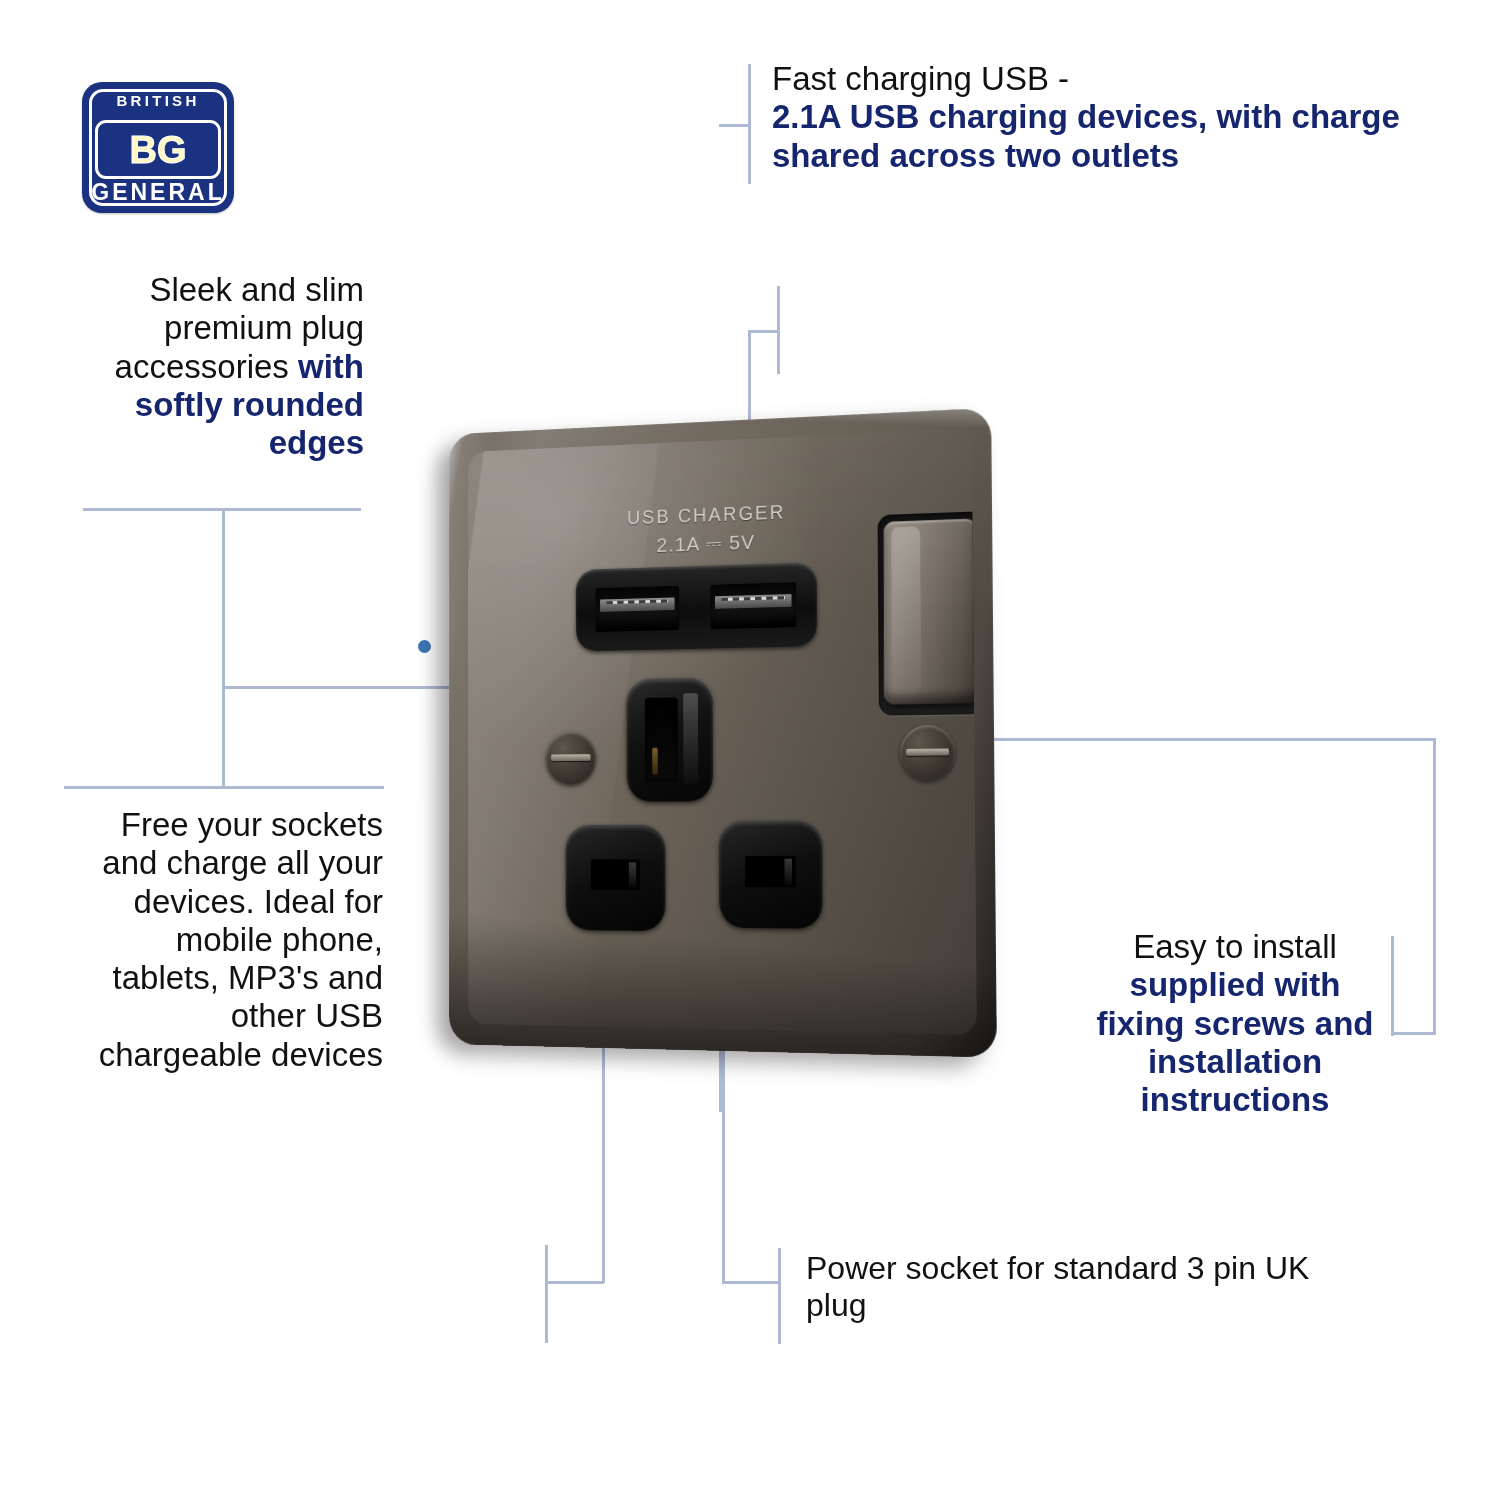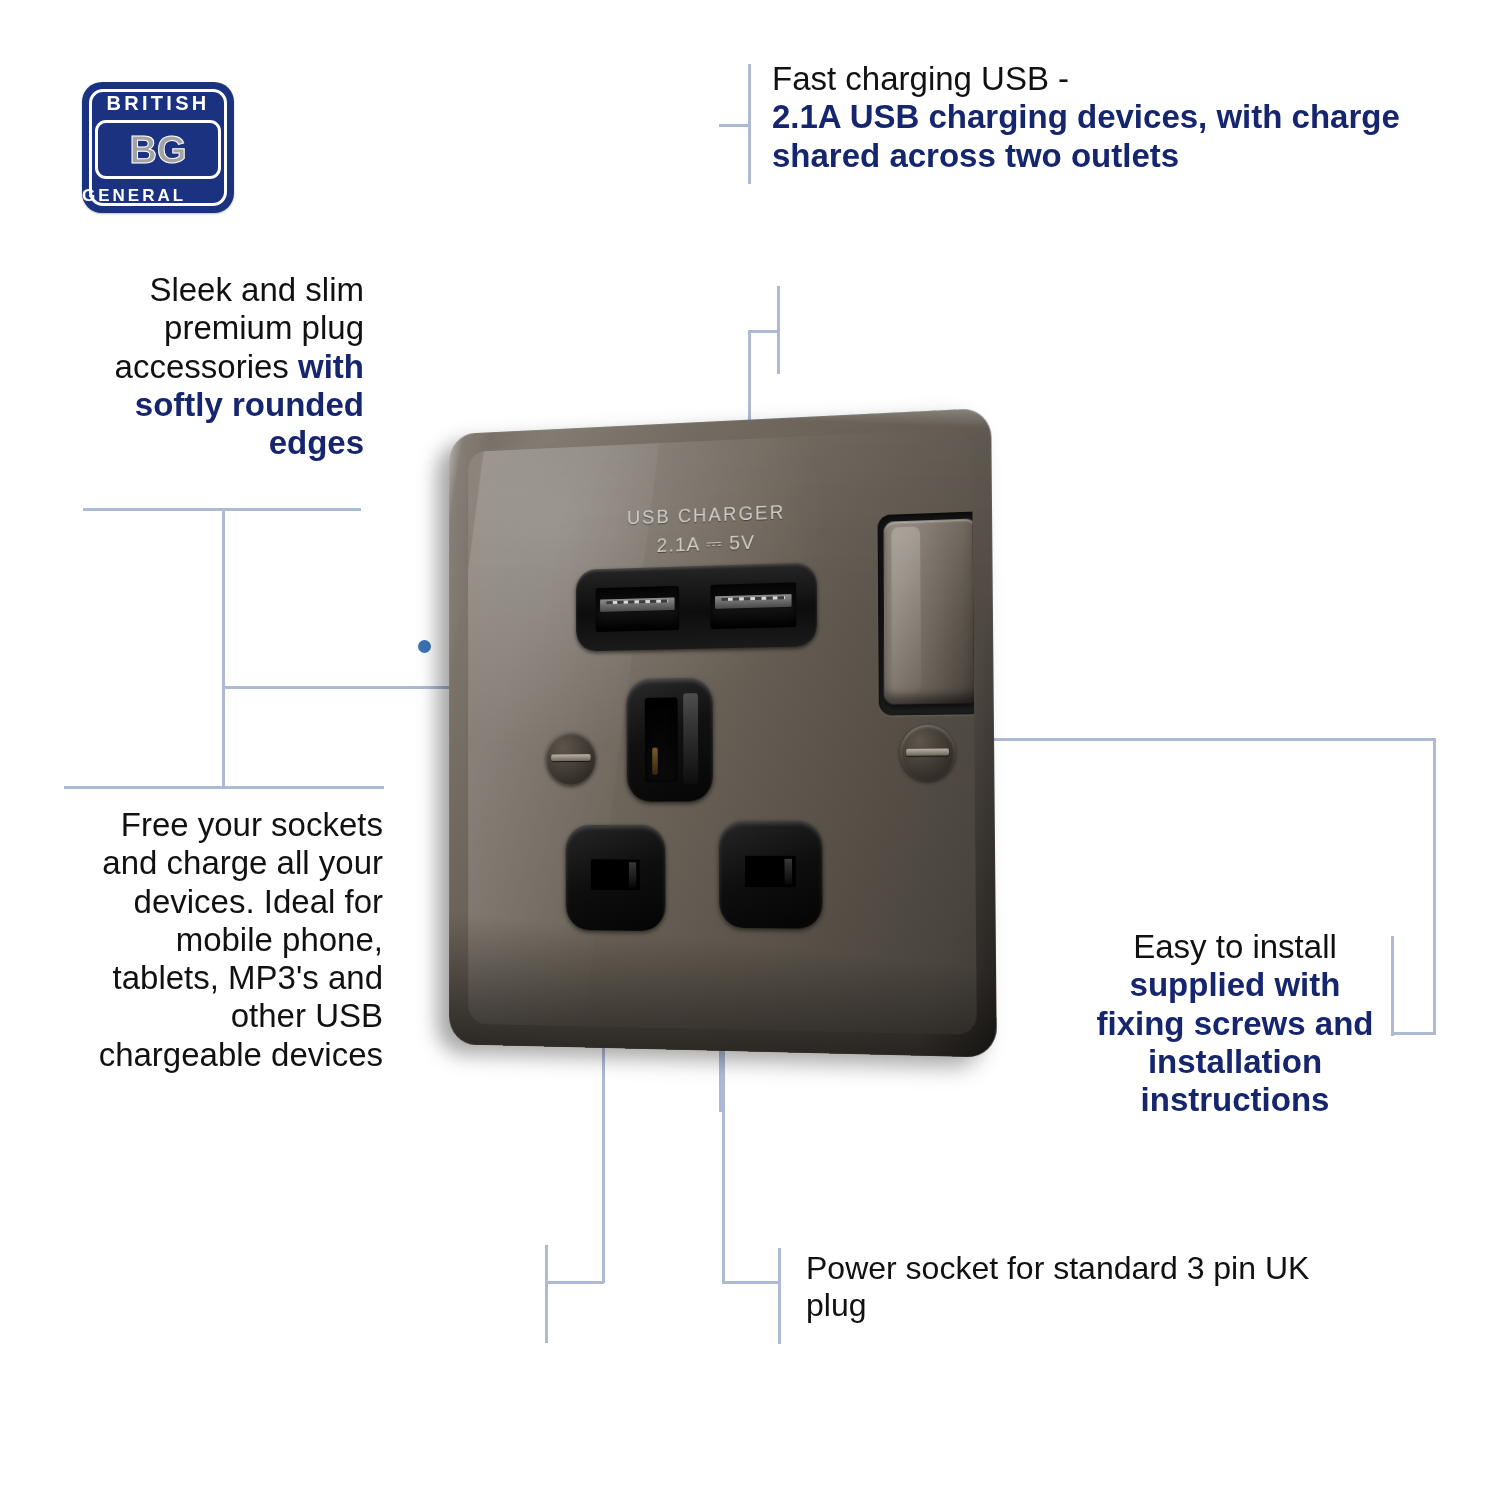--- a/index.html
+++ b/index.html
@@ -7,28 +7,28 @@
        font-family:"Liberation Sans","DejaVu Sans",sans-serif;color:#111;}
 
   .stage{position:absolute;inset:0;}
 
   
   .logo{position:absolute;left:82px;top:82px;width:152px;height:131px;
         background:#1b3281;border-radius:20px;
         box-shadow:0 1px 2px rgba(0,0,0,.25);}
   .logo-inner{position:absolute;inset:7px;border:3px solid #ffffff;border-radius:14px;}
   .logo-top{position:absolute;left:0;right:0;top:10px;text-align:center;
-            color:#fff;font-size:20px;font-weight:700;letter-spacing:3.3px;
+            color:#fff;font-size:15px;font-weight:700;letter-spacing:3.3px;
             font-family:"Liberation Sans",sans-serif;}
-  .logo-bot{position:absolute;left:0;right:0;bottom:7px;text-align:left;
-            color:#fff;font-size:17px;font-weight:700;letter-spacing:3.0px;}
+  .logo-bot{position:absolute;left:0;right:0;bottom:7px;text-align:center;
+            color:#fff;font-size:23px;font-weight:700;letter-spacing:3.0px;}
   .logo-mid{position:absolute;left:13px;right:13px;top:38px;height:53px;
             border:3px solid #fff;border-radius:11px;display:flex;
             align-items:center;justify-content:center;}
-  .logo-bg{color:#a3a3a3;font-size:38px;font-weight:800;letter-spacing:0px;
+  .logo-bg{color:#fef9c3;font-size:38px;font-weight:800;letter-spacing:0px;
            line-height:1;font-family:"Liberation Sans",sans-serif;
            -webkit-text-stroke:1px #fff;}
 
   
   .callout{position:absolute;line-height:1.16;color:#111;}
   .callout .b{color:#15256e;font-weight:700;}
   .t-right{text-align:right;}
   .t-left{text-align:left;}
   .t-center{text-align:center;}
 

